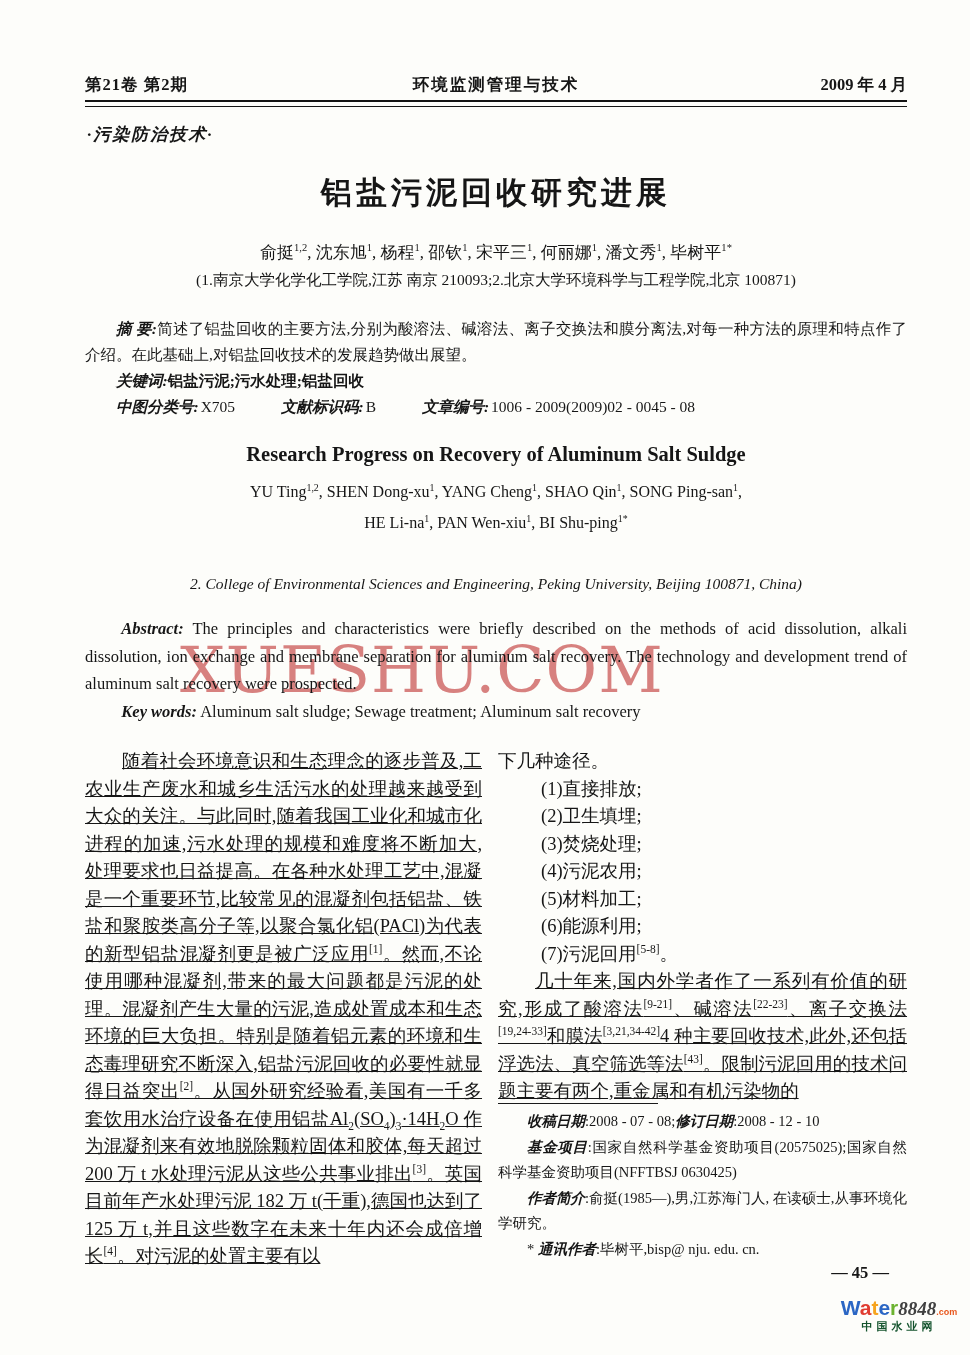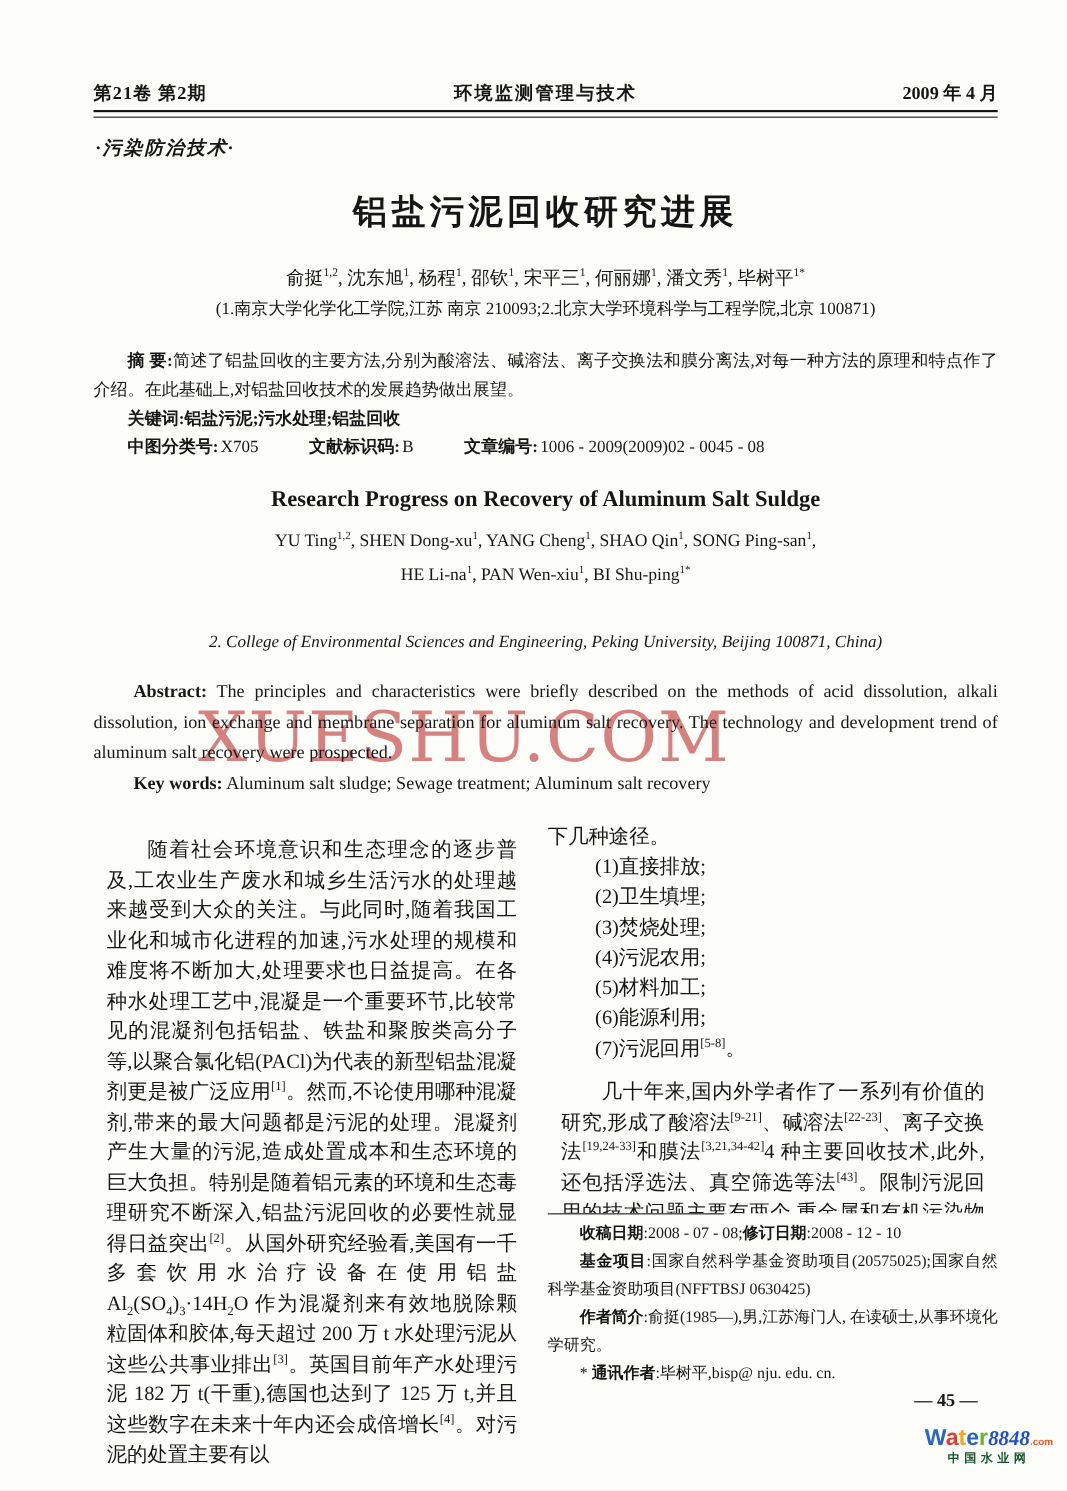--- a/index.html
+++ b/index.html
@@ -4,21 +4,21 @@
 <style>
   html,body{margin:0;padding:0;background:#e8e8e8;}
   .sheet{
     position:relative;width:970px;height:1355px;margin:0 auto;
     background:#fdfdfa;overflow:hidden;color:#161616;
     font-family:"Liberation Serif","DejaVu Serif",serif;
   }
   .abs{position:absolute;}
   sup{font-size:62%;vertical-align:super;line-height:0;}
   sub{font-size:62%;vertical-align:sub;line-height:0;}
-  b{font-weight:bold;}
+  b{font-weight:bold;font-style:italic;}
 
   
   .hdr{top:74px;left:85px;width:822px;display:flex;align-items:center;
        font-size:16.5px;font-weight:bold;}
   .hdr .l{width:230px;text-align:left;letter-spacing:1px;}
   .hdr .c{flex:1;text-align:center;letter-spacing:2px;}
   .hdr .r{width:230px;text-align:right;}
   .rule2{top:100px;left:85px;width:822px;height:4px;
          border-top:2.5px solid #141414;border-bottom:1.5px solid #141414;}
   .sec-label{top:123px;left:87px;font-size:17px;font-weight:bold;font-style:italic;letter-spacing:2px;}
@@ -42,39 +42,39 @@
   .af-en2{top:575px;left:85px;width:822px;text-align:center;font-size:15.5px;font-style:italic;}
   .abs-en{top:615px;left:85px;width:822px;font-size:16.5px;line-height:27.5px;text-align:justify;}
   .abs-en p{margin:0;text-indent:2.2em;}
 
   
   .wm{top:634px;left:180px;font-size:63px;color:#b91c1c;opacity:.55;letter-spacing:1px;
       font-family:"DejaVu Serif","Liberation Serif",serif;white-space:nowrap;}
 
   
   .col{font-size:18.5px;line-height:27.5px;text-align:justify;}
-  .col p{margin:12px;text-indent:2em;}
+  .col p{margin:0;text-indent:2em;text-decoration:underline;}
   .col-l{top:748px;left:85px;width:397px;}
   .col-r{top:748px;left:498px;width:409px;}
   .col-r .cont{text-indent:0;}
   .dlist div{padding-left:43px;}
 
   
   .fn{top:1103px;left:498px;width:409px;font-size:14.5px;line-height:25.5px;
       background:#fdfdfa;text-align:justify;}
   .fn-rule{width:160px;border-top:1.5px solid #1a1a1a;margin:0 0 5px 0;}
   .fn p{margin:0;text-indent:2em;}
 
   .pageno{top:1263px;left:800px;width:120px;text-align:center;font-size:16.5px;font-weight:bold;}
 
   
   .logo{top:1297px;left:831px;width:136px;text-align:center;line-height:1.05;
         font-family:"Liberation Sans","DejaVu Sans",sans-serif;}
   .logo .word{font-size:21px;font-weight:bold;letter-spacing:0;}
-  .logo .num{font-size:19px;font-weight:bold;font-style:italic;color:#1d4ed8;
+  .logo .num{font-size:19px;font-weight:bold;font-style:italic;color:#404040;
              font-family:"Liberation Serif","DejaVu Serif",serif;}
   .logo .tld{font-size:9px;font-weight:bold;color:#e8571d;}
   .logo .cn{font-size:11px;font-weight:bold;color:#14532d;letter-spacing:4px;margin-top:2px;}
 </style>
 </head>
 <body>
 
 <div class="sheet">
 
   <div class="abs wm">XUESHU.COM</div>

